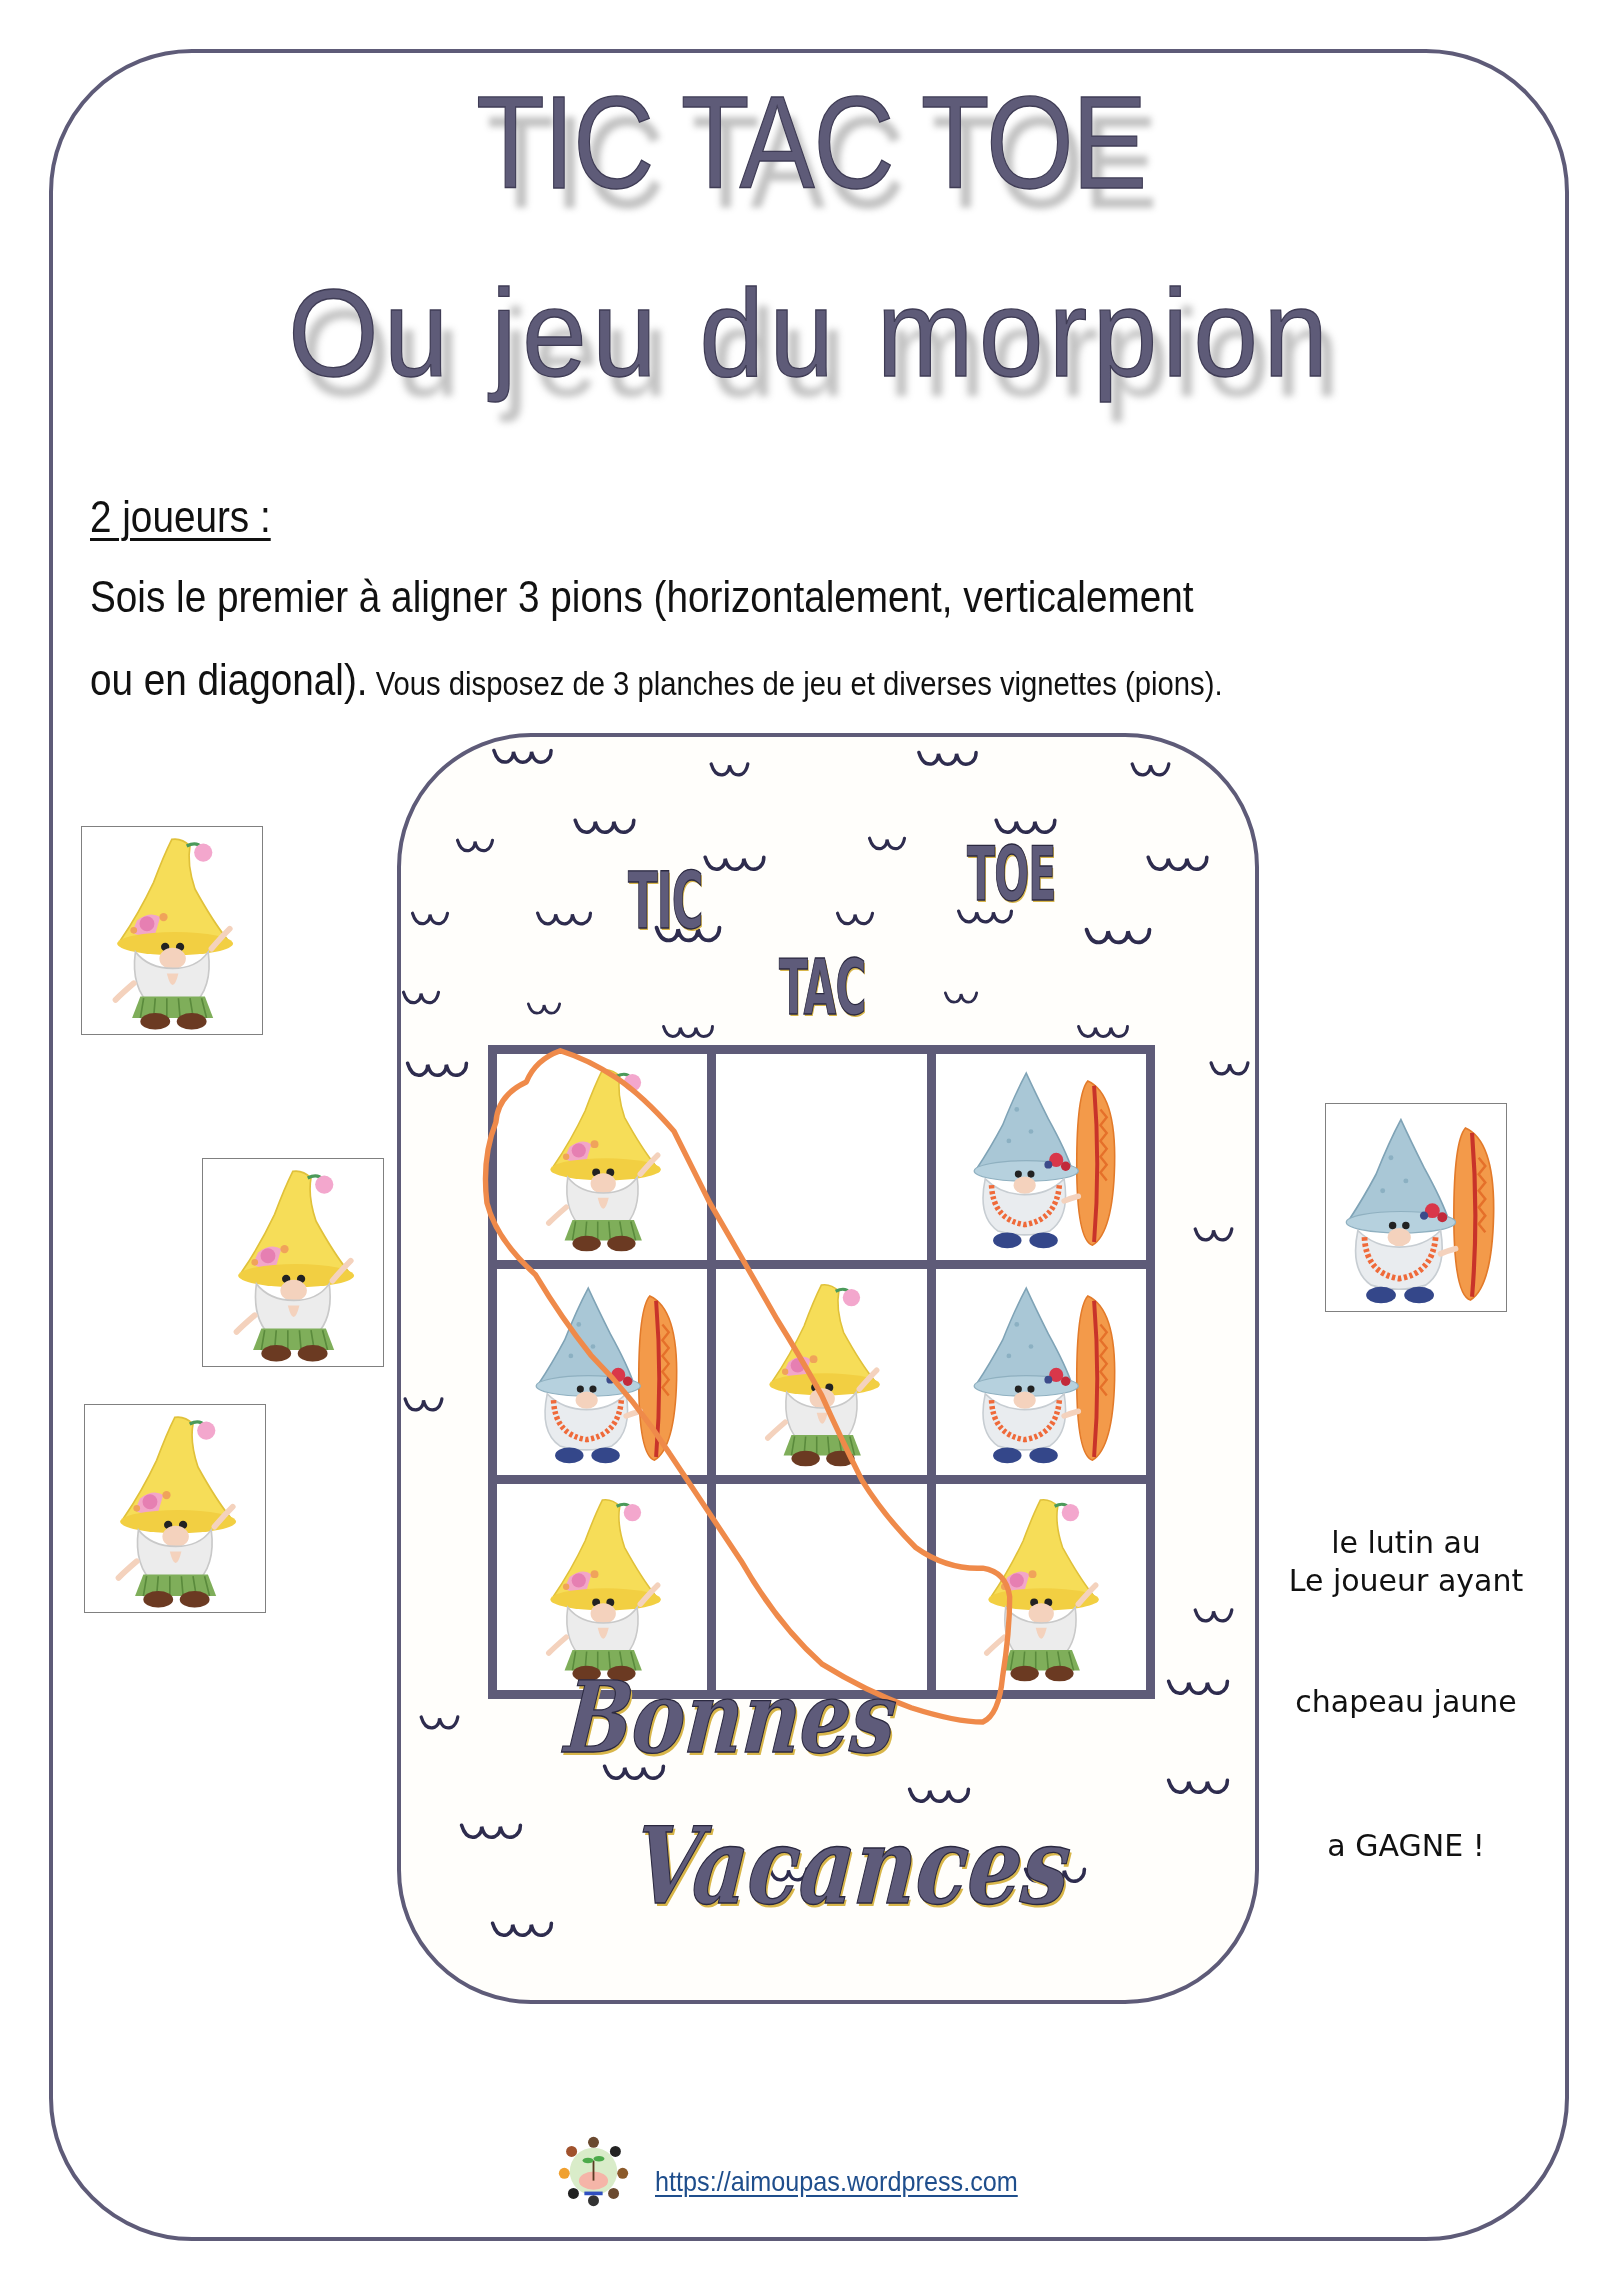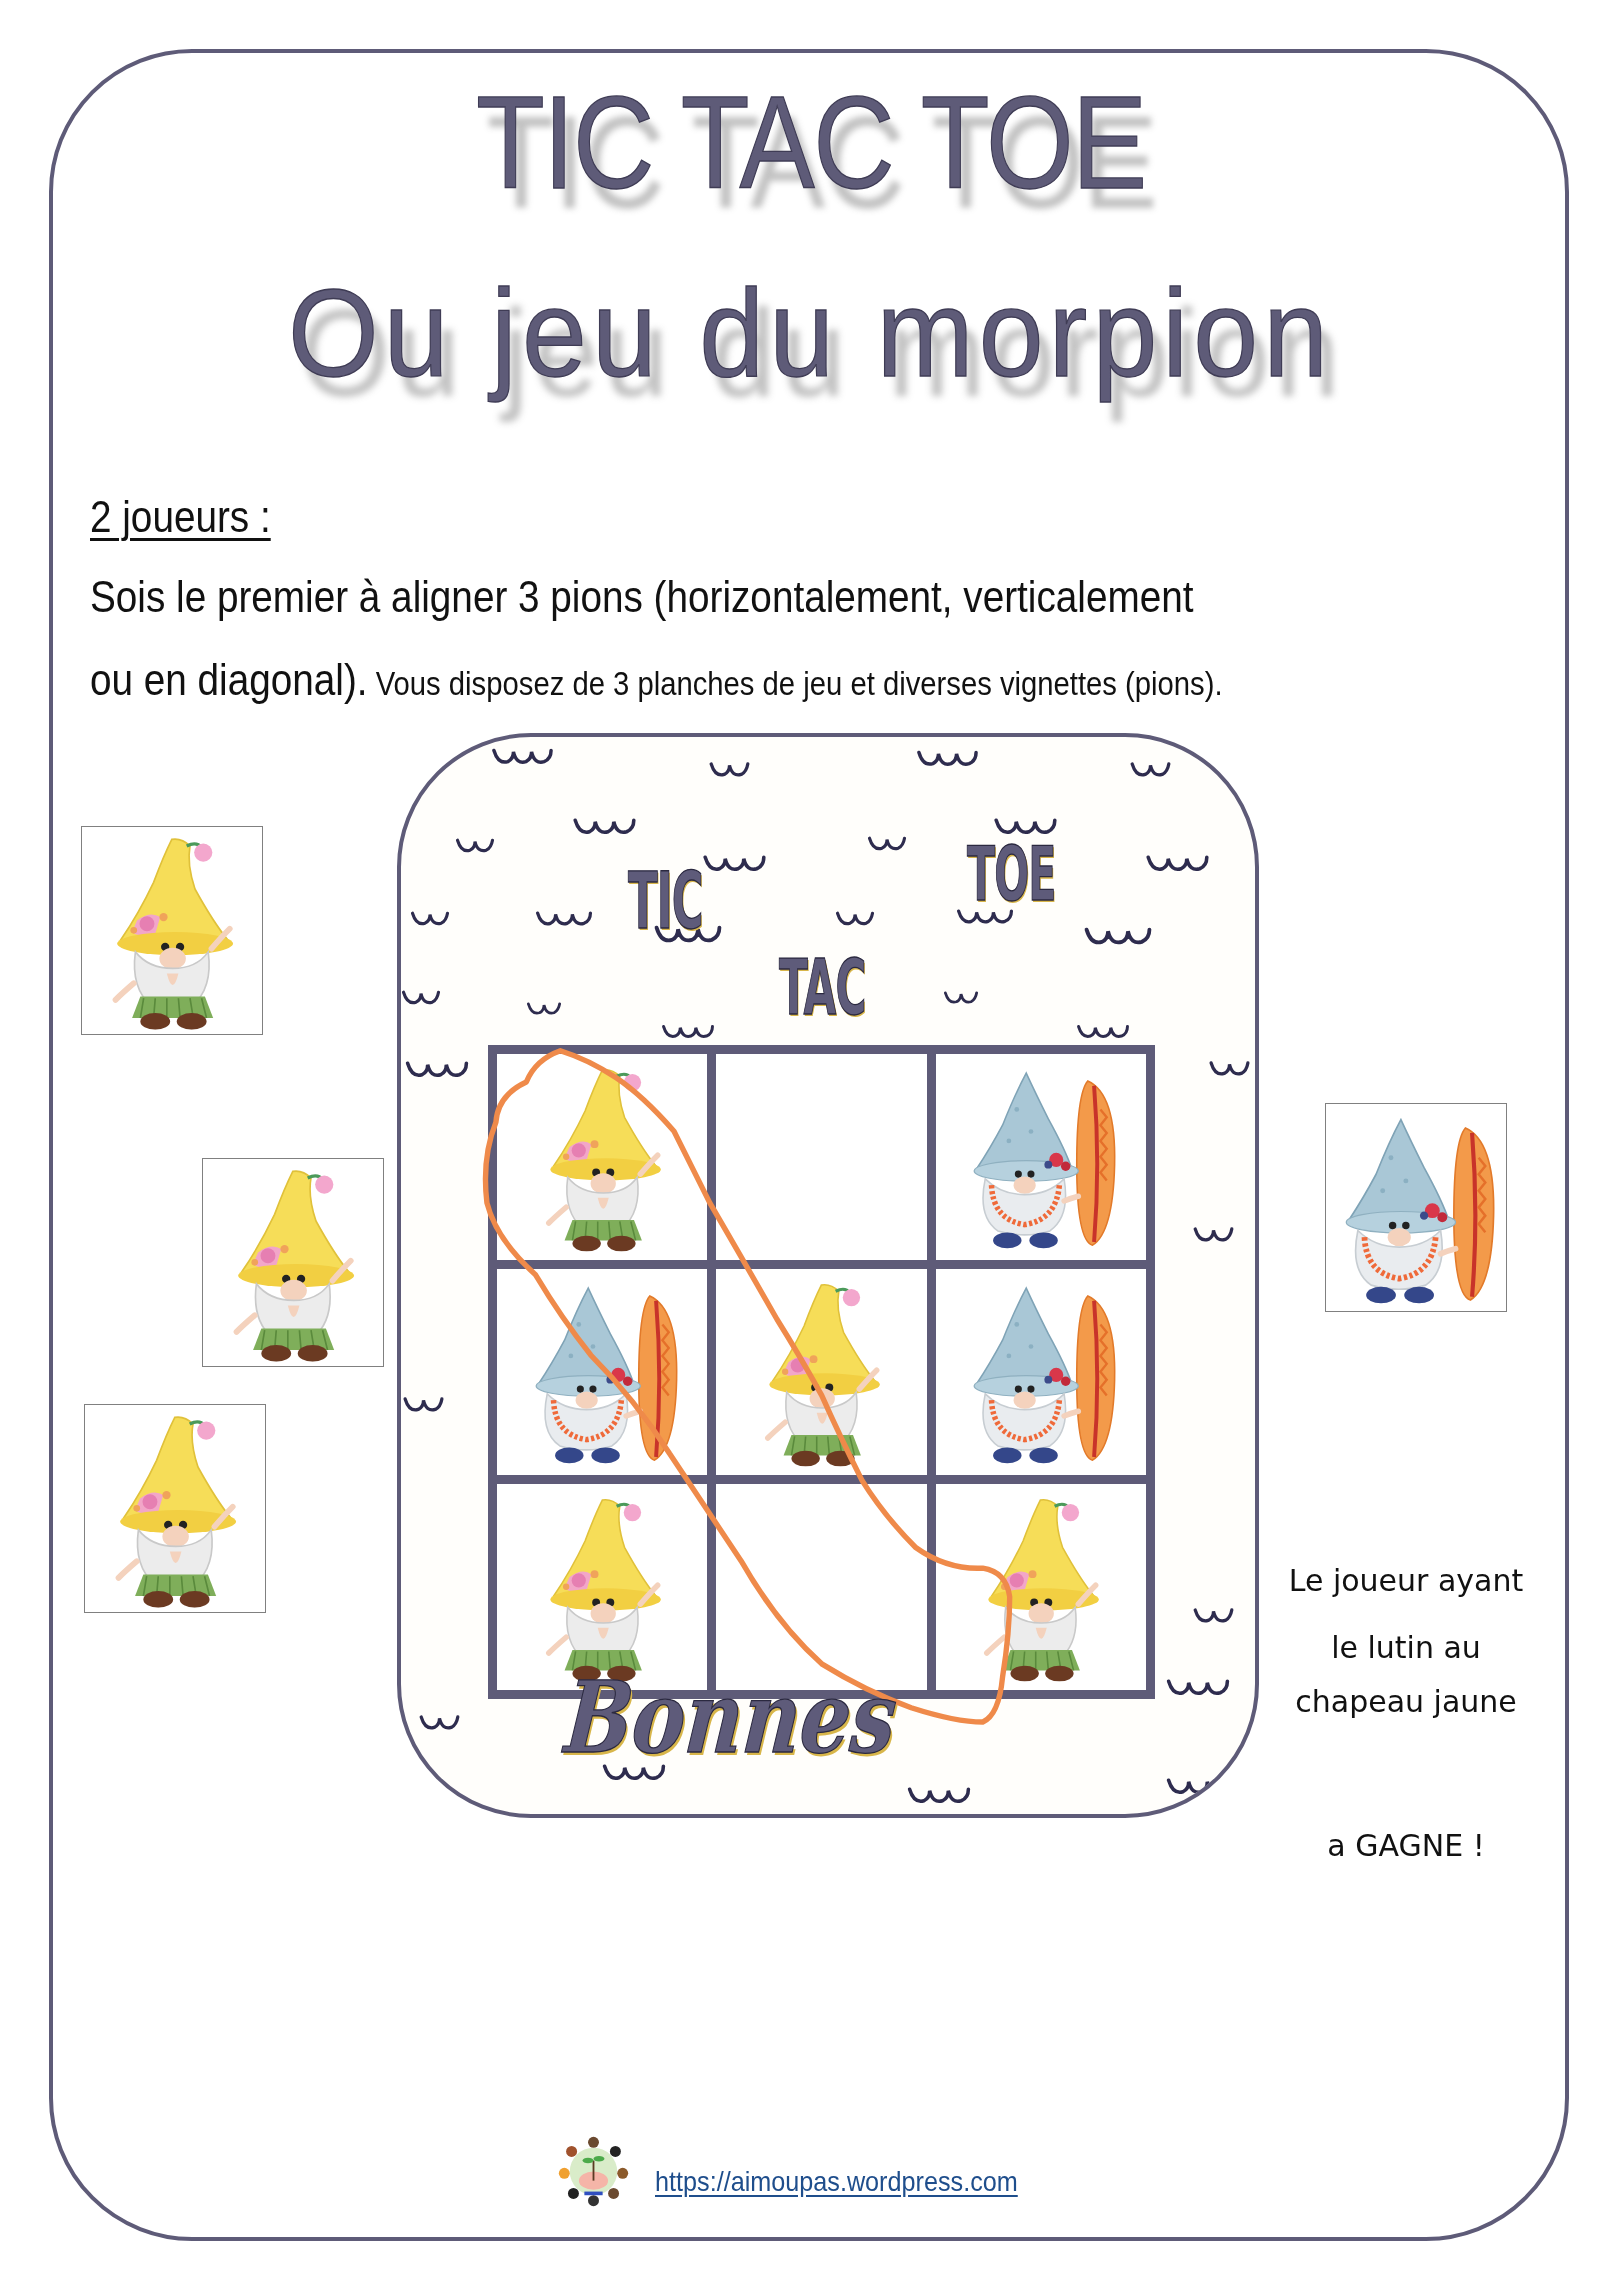--- a/index.html
+++ b/index.html
@@ -22,21 +22,21 @@
 
     .rules { position: absolute; left: 90px; width: 1469px; color: #111; font-family: "Liberation Sans", sans-serif; }
     .rules-heading { top: 491px; font-size: 45px; text-decoration: underline; text-decoration-thickness: 2.7px; text-underline-offset: 6.3px; transform: scaleX(0.86); transform-origin: 0 0; }
     .rules-line { font-size: 45px; white-space: nowrap; transform: scaleX(0.86); transform-origin: 0 0; }
     .rules-line-1 { top: 571px; }
     .rules-line-2 { top: 654px; }
     .rules-small { font-size: 34px; }
 
     
     .board {
-      position: absolute; left: 397px; top: 733px; width: 862px; height: 1085px;
+      position: absolute; left: 397px; top: 733px; width: 862px; height: 1271px;
       border: 4.5px solid #5e5b78; border-radius: 134px; box-sizing: border-box;
       background: #fffefb; overflow: hidden;
     }
     .wave { position: absolute; }
     .board-word {
       position: absolute; color: #5e5b7a; font-family: "DejaVu Sans", sans-serif; font-weight: bold;
       -webkit-text-stroke: 1.3px #2b2940;
       text-shadow: 1.8px 1.8px 0 #d8b64a;
       transform: scaleX(0.55); transform-origin: 0 0; white-space: nowrap; letter-spacing: -1.8px;
     }
@@ -351,21 +351,21 @@
     </svg>
   </div>
 
 <div class="piece-card" style="left:1325px;top:1103px">
     <svg viewBox="0 0 183.078 219.828" width="164" height="197">
       <use href="#blue-gnome"></use>
     </svg>
   </div>
 
 <div class="caption" style="top:1566px">Le joueur ayant</div>
-<div class="caption" style="top:1633px">le lutin au</div>
+<div class="caption" style="top:1528px">le lutin au</div>
 <div class="caption" style="top:1687px">chapeau jaune</div>
 <div class="caption" style="top:1831px">a GAGNE !</div>
 
 <svg class="footer-logo" viewBox="0 0 80 80">
   <circle cx="40" cy="40" r="26" fill="#d9ecc9"></circle>
   <ellipse cx="40" cy="50" rx="16" ry="10" fill="#f5b5a8"></ellipse>
   <path d="M40 50 L40 28" stroke="#5a3a22" stroke-width="2"></path>
   <ellipse cx="34" cy="28" rx="6" ry="3" fill="#4caa4a"></ellipse>
   <ellipse cx="46" cy="26" rx="6" ry="3" fill="#4caa4a"></ellipse>
   <circle cx="40" cy="8" r="6" fill="#6b4a30"></circle>

